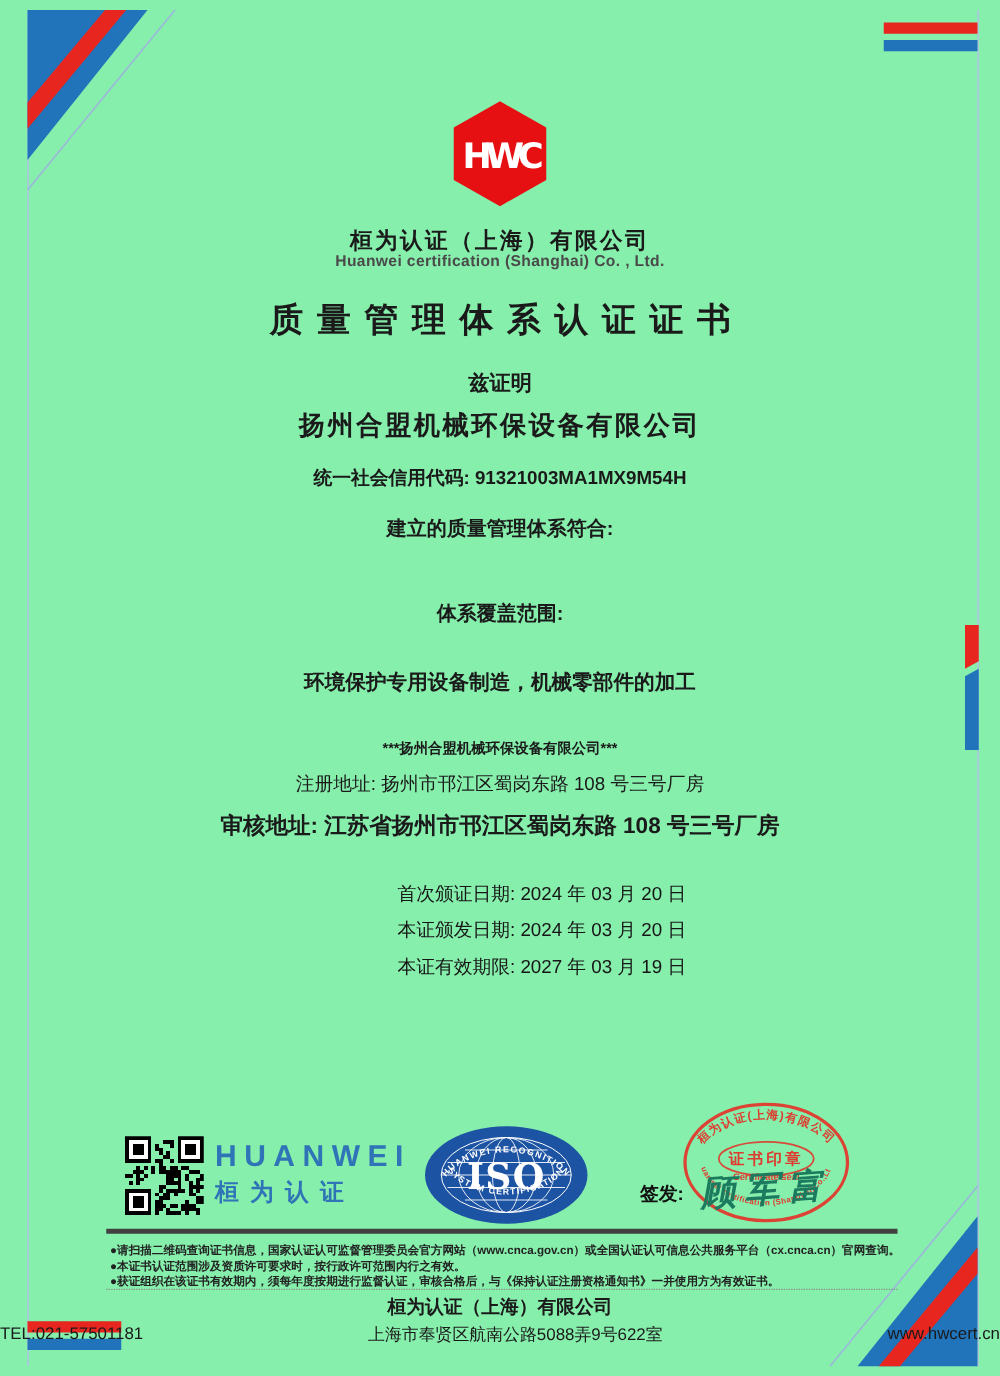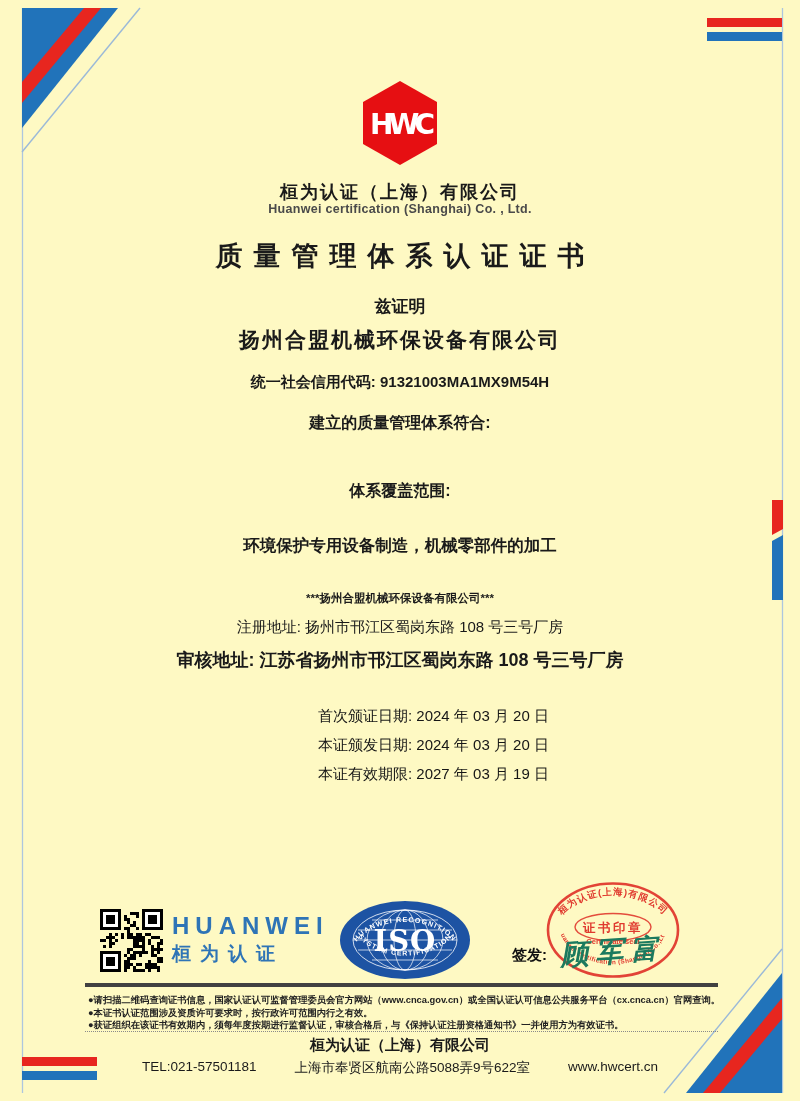--- a/index.html
+++ b/index.html
@@ -1,16 +1,16 @@
 <!DOCTYPE html>
 <html><head>
 <meta charset="utf-8">
 <style>
   html,body{margin:0;padding:0;background:#e9e9e9;}
-  .page{position:relative;width:800px;height:1101px;margin:0 auto;background:#fef9c3;
+  .page{position:relative;width:800px;height:1101px;margin:0 auto;background:#86efac;
         font-family:"Liberation Sans","DejaVu Sans",sans-serif;overflow:hidden;}
   .abs{position:absolute;}
   .t{position:absolute;left:0;right:0;text-align:center;color:#1a1a1a;white-space:nowrap;}
   .issuer-cn{top:180px;font-size:18px;font-weight:700;letter-spacing:2px;}
   .issuer-en{top:202px;font-size:12.5px;font-weight:600;color:#4a4a4a;letter-spacing:.3px;}
   .title{top:238px;font-size:27px;font-weight:700;letter-spacing:11px;padding-left:11px;}
   .certify{top:295px;font-size:17px;font-weight:600;}
   .company{top:326px;font-size:21px;font-weight:600;letter-spacing:2px;}
   .credit{top:373px;font-size:15px;font-weight:600;}
   .std-intro{top:413px;font-size:16px;font-weight:600;}
@@ -25,21 +25,21 @@
   .brand-en{position:absolute;left:172px;top:912px;font-size:24px;font-weight:700;
             letter-spacing:6px;color:#2e74b6;white-space:nowrap;}
   .brand-cn{position:absolute;left:172px;top:941px;font-size:19px;font-weight:600;
             letter-spacing:9px;color:#2e74b6;white-space:nowrap;}
   .sign-label{position:absolute;left:512px;top:946px;font-size:15px;font-weight:700;color:#111;}
   .sep-line{position:absolute;left:85px;top:983px;width:633px;height:4px;background:#414141;}
   .footnotes{position:absolute;left:88px;top:994px;width:652px;font-size:9.3px;font-weight:600;
              line-height:12.5px;color:#222;}
   .dotted{position:absolute;left:85px;top:1031px;width:633px;border-top:1px dotted #8a8a8a;}
   .footer-co{top:1036px;font-size:15px;font-weight:600;}
-  .footer-line{position:absolute;left:0;right:0;top:1059px;display:flex;justify-content:center;
+  .footer-line{position:absolute;left:0;right:0;top:1059px;display:flex;justify-content:space-between;
                gap:38px;font-size:13.5px;font-weight:500;color:#1a1a1a;}
 </style>
 </head>
 <body>
 
 <div class="page">
 
   <svg class="abs" style="left:0;top:0" width="800" height="1101" viewBox="0 0 800 1101">
     <line x1="22.5" y1="8" x2="22.5" y2="1093" stroke="#adc6df" stroke-width="1.3"></line>
     <line x1="782.5" y1="8" x2="782.5" y2="1093" stroke="#adc6df" stroke-width="1.3"></line>

